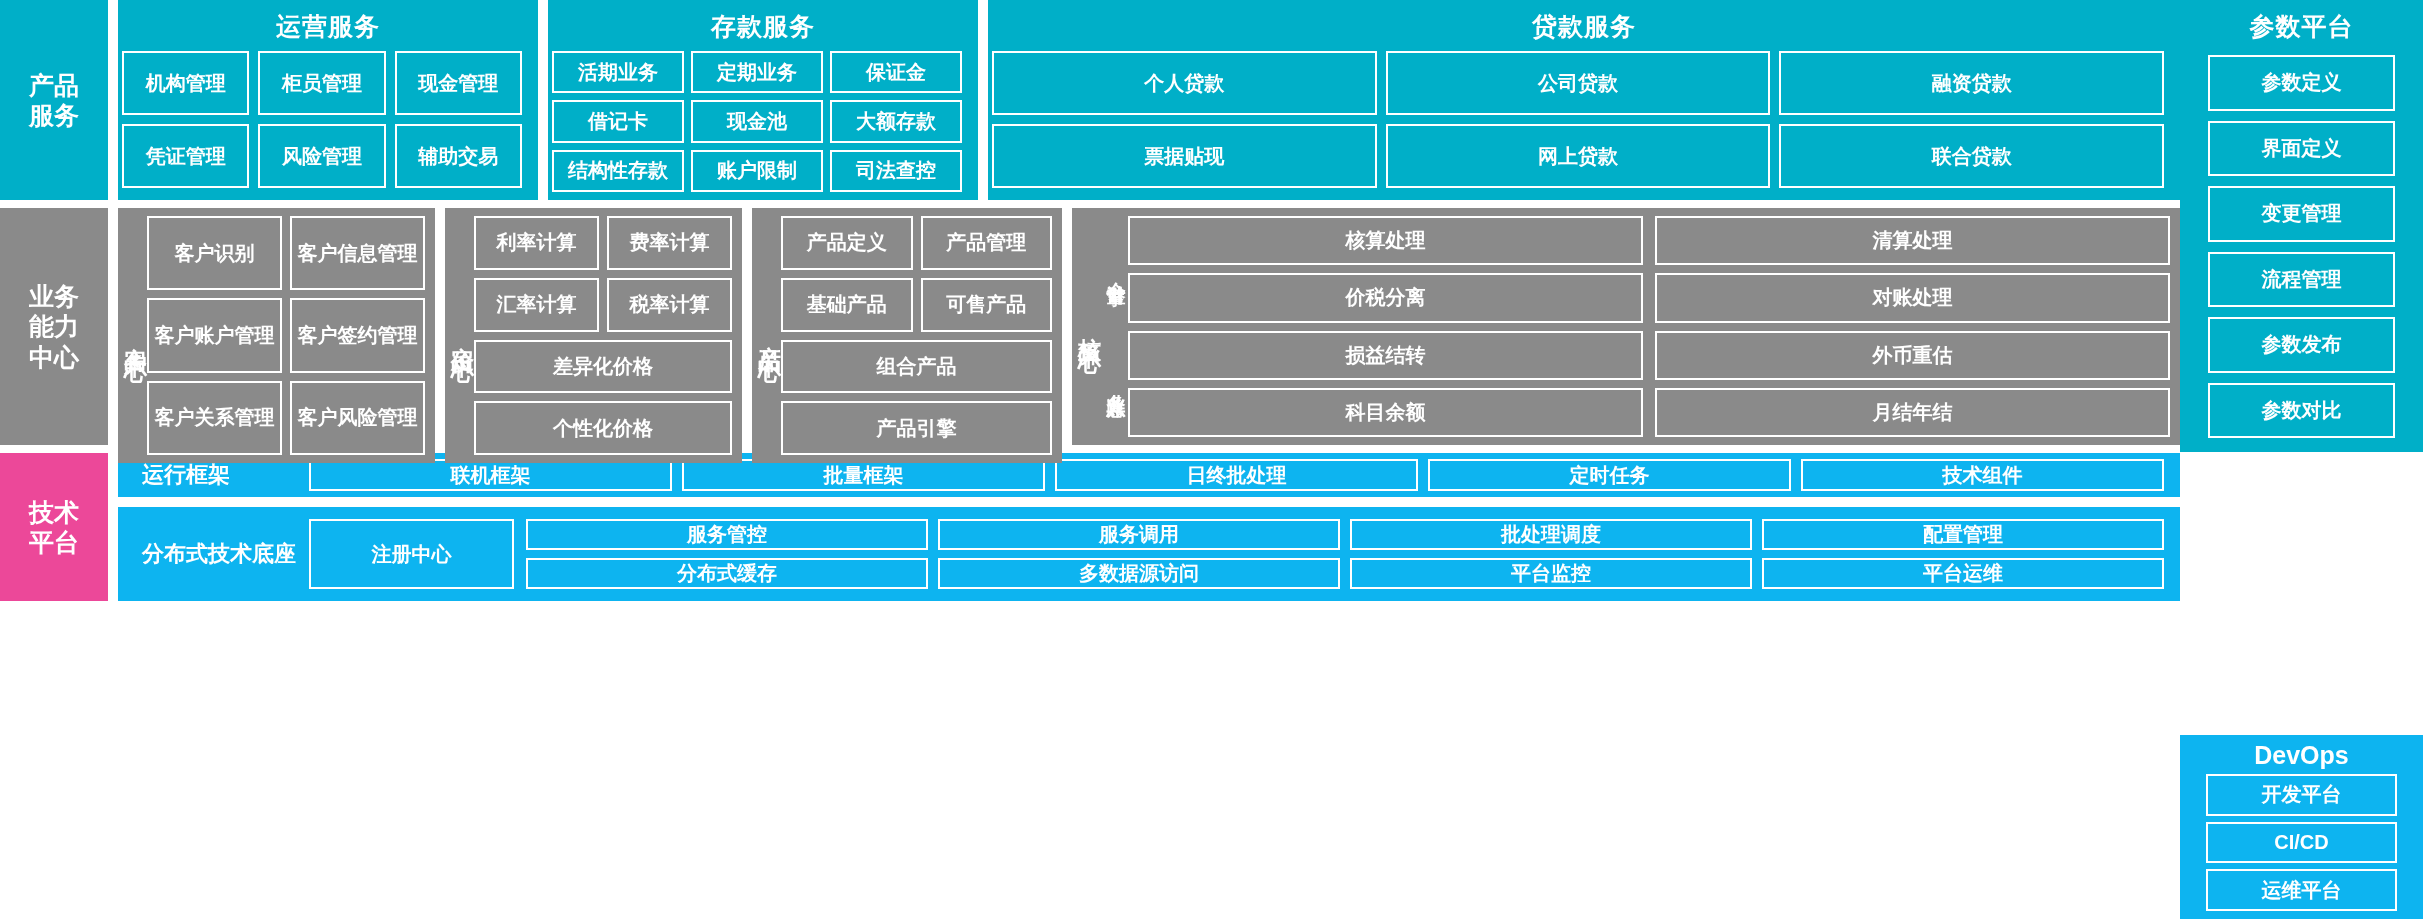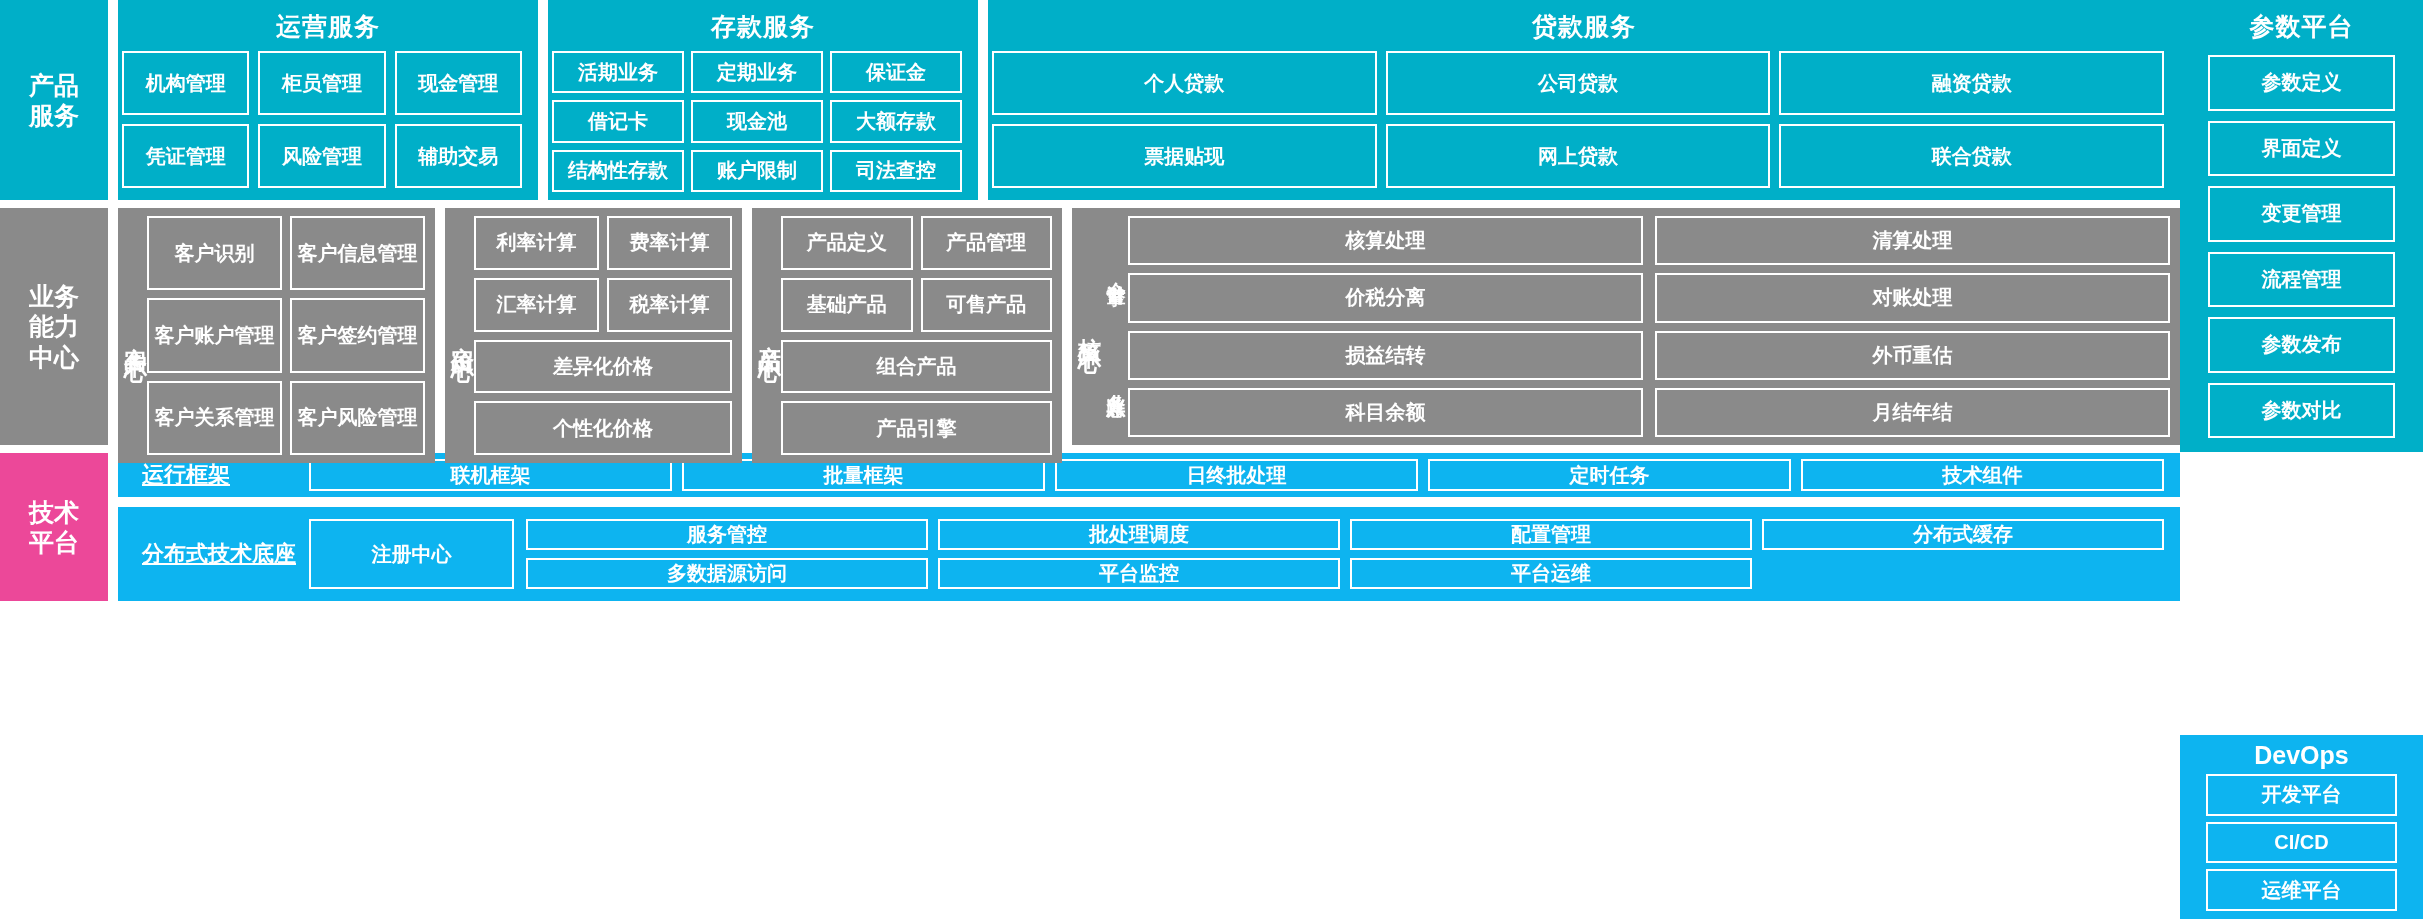--- a/index.html
+++ b/index.html
@@ -98,21 +98,21 @@
   #acct-sub { display: flex; flex-direction: column; justify-content: space-around; margin-right: 2px; }
   #acct-grid { flex: 1; display: grid; grid-template-columns: repeat(2, 1fr); grid-template-rows: repeat(4, 1fr); gap: 8px 12px; }
   .sub-vlabel { font-size: 19px; letter-spacing: 2px; height: 48%; }
 
   
   #row3 { display: flex; gap: 10px; height: 148px; margin-top: 8px; }
   #row3 .layer-label { height: 148px; flex: 0 0 108px; }
   #tech-col { flex: 1 1 auto; display: flex; flex-direction: column; gap: 10px; }
 
   .tech-strip { background: #0DB4F0; display: flex; align-items: center; padding: 0 16px; }
-  .strip-name { color: #fff; font-weight: bold; font-size: 22px; flex: 0 0 175px; padding-left: 8px; text-decoration: underline; }
+  .strip-name { color: #fff; font-weight: bold; font-size: 22px; flex: 0 0 175px; padding-left: 8px; }
   .strip-tiles { flex: 1; display: grid; gap: 10px; }
   #run-strip { height: 44px; }
   #run-tiles { grid-template-columns: repeat(5, 1fr); height: 32px; }
   #base-strip { height: 94px; }
   #base-inner { flex: 1; display: flex; gap: 12px; align-items: stretch; padding: 10px 0; }
   #reg-tile { flex: 0 0 205px; }
   #base-grid { flex: 1; display: grid; grid-template-columns: repeat(4, 1fr); grid-template-rows: repeat(2, 1fr); gap: 8px 10px; }
 
   
   #devops-panel {
@@ -264,20 +264,21 @@
             <div class="tile">技术组件</div>
           </div>
         </div>
 
         <div id="base-strip" class="tech-strip">
           <div class="strip-name">分布式技术底座</div>
           <div id="base-inner">
             <div id="reg-tile" class="tile">注册中心</div>
             <div id="base-grid">
               <div class="tile">服务管控</div>
+              <div class="tile">服务调用</div>
               <div class="tile">批处理调度</div>
               <div class="tile">配置管理</div>
               <div class="tile">分布式缓存</div>
               <div class="tile">多数据源访问</div>
               <div class="tile">平台监控</div>
               <div class="tile">平台运维</div>
             </div>
           </div>
         </div>
 

